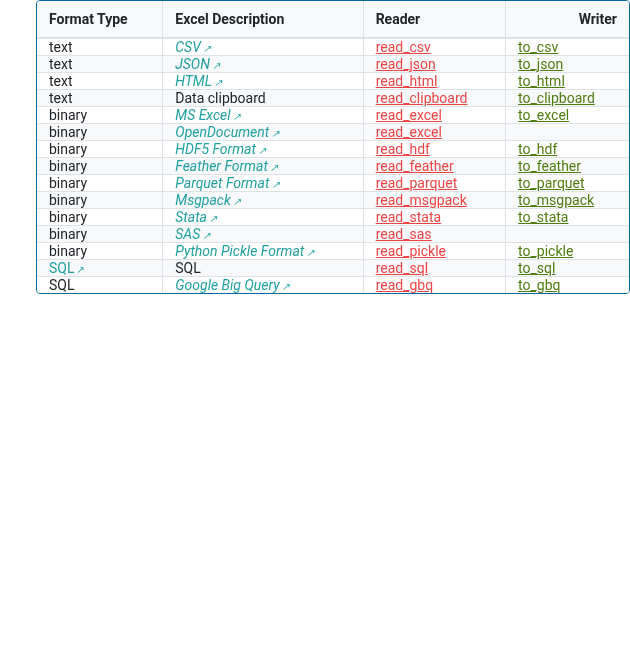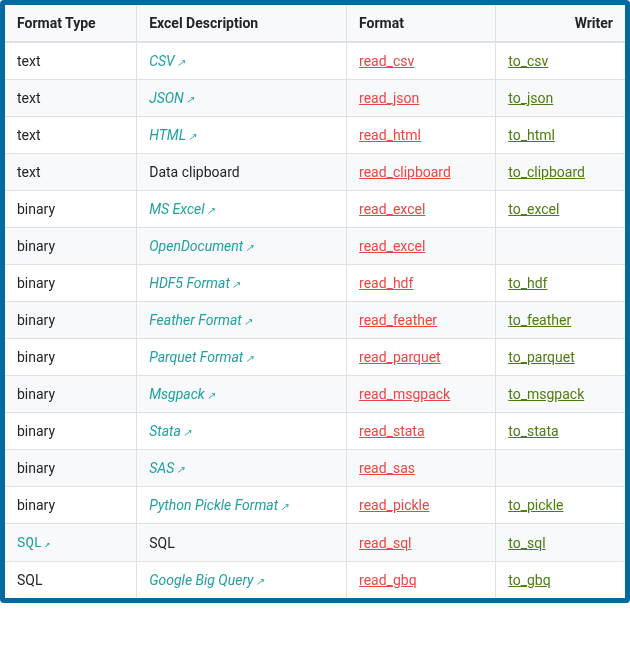--- a/index.html
+++ b/index.html
@@ -12,23 +12,24 @@
       font-family: -apple-system, BlinkMacSystemFont, 'Segoe UI', Roboto, sans-serif;
       font-size: 14px;
       background: #fff;
       display: flex;
       justify-content: center;
       align-items: flex-start;
     }
 
     .table-wrapper {
       width: 630px;
-      border: 5px solid #0369a1;
+      border: 1px solid #0369a1;
       border-radius: 4px;
       overflow: hidden;
+      margin-left: 36px;
     }
 
     table {
       width: 100%;
       border-collapse: collapse;
     }
 
     thead tr {
       background: #f8f9fa;
     }
@@ -57,21 +58,21 @@
 
     tbody tr:nth-child(even) {
       background: #f8f9fa;
     }
 
     tbody tr:nth-child(odd) {
       background: #ffffff;
     }
 
     tbody td {
-      padding: 10px 12px;
+      padding: 0 12px;
       color: #212529;
       border-right: 1px solid #dee2e6;
       vertical-align: middle;
     }
 
     tbody td:last-child {
       border-right: none;
     }
 
     .link-text {
@@ -90,33 +91,32 @@
       color: #ef4444;
     }
 
     .writer-text {
       color: #4d7c0f;
     }
 
     .format-type-link {
       color: #20a0a0;
       text-decoration: none;
-      font-family: Liberation Mono, monospace;
     }
   </style>
 </head>
 <body>
 
 <div class="table-wrapper">
   <table>
     <thead>
       <tr>
         <th>Format Type</th>
         <th>Excel Description</th>
-        <th>Format</th>
+        <th>Reader</th>
         <th>Writer</th>
       </tr>
     </thead>
     <tbody id="table-body">
     <tr>
           <td>text</td>
           <td><a href="#" class="link-text">CSV<span class="ext-icon">↗</span></a></td>
           <td><a href="#" class="reader-text">read_csv</a></td>
           <td><a href="#" class="writer-text">to_csv</a></td>
         </tr>

